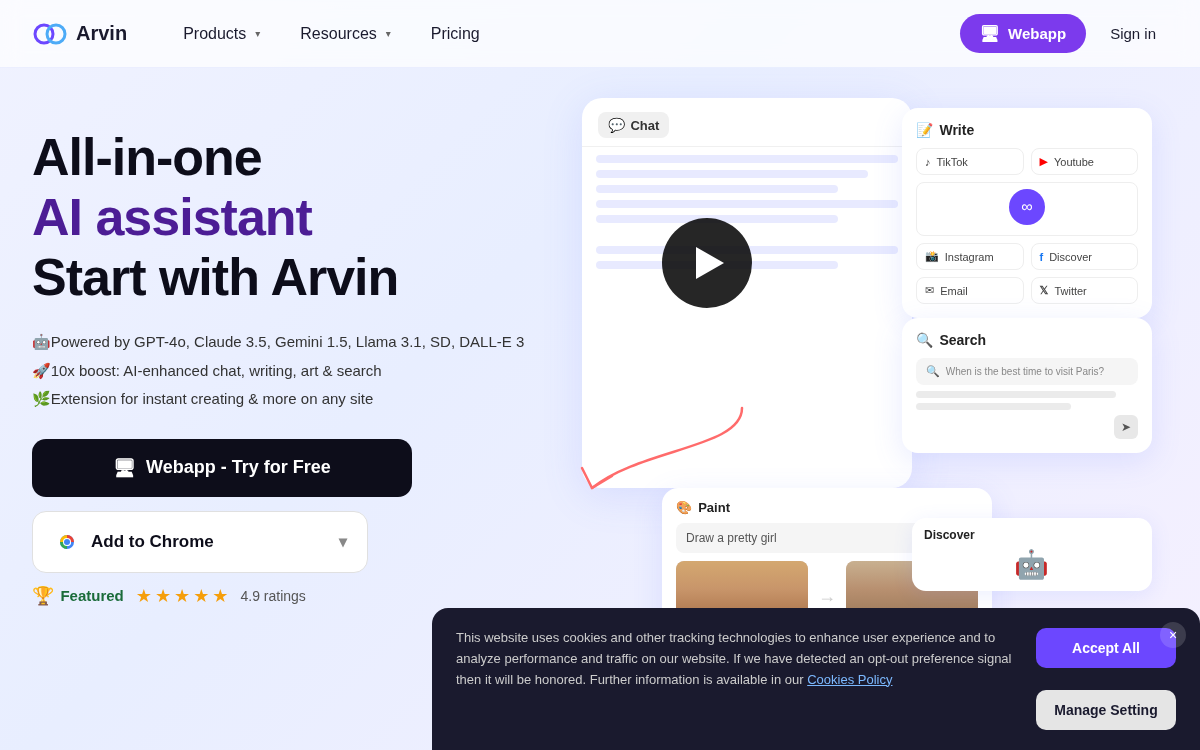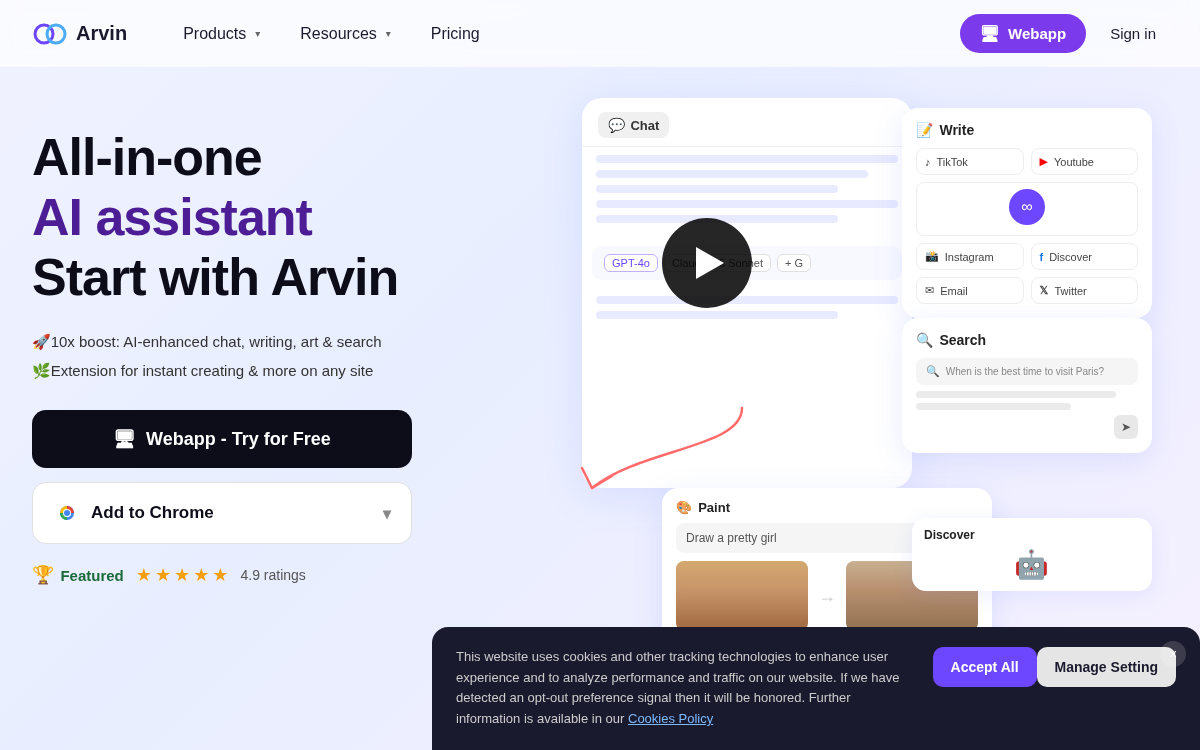--- a/index.html
+++ b/index.html
@@ -157,30 +157,30 @@
       padding: 18px 24px;
       font-size: 18px;
       font-weight: 700;
       cursor: pointer;
       margin-bottom: 14px;
     }
     .cta-chrome {
       display: flex;
       align-items: center;
       justify-content: space-between;
-      width: 380px;
+      width: 336px;
       background: white;
       border: 1.5px solid #e0e0e0;
       border-radius: 14px;
       padding: 16px 20px;
       font-size: 17px;
       font-weight: 600;
       cursor: pointer;
       color: #0d0d1a;
-      margin-bottom: 20px;
+      margin-bottom: 12px;
     }
     .chrome-left {
       display: flex;
       align-items: center;
       gap: 10px;
     }
     .chrome-icon {
       width: 28px;
       height: 28px;
     }
@@ -509,22 +509,22 @@
       line-height: 1.6;
       color: #ccc;
     }
     .cookie-link {
       color: #7cb9ff;
       text-decoration: underline;
       cursor: pointer;
     }
     .cookie-buttons {
       display: flex;
-      flex-direction: row;
-      gap: 0;
+      flex-direction: column;
+      gap: 22px;
       min-width: 140px;
     }
     .btn-accept-all {
       background: #6c47ff;
       color: white;
       border: none;
       border-radius: 10px;
       padding: 12px 18px;
       font-size: 14px;
       font-weight: 600;
@@ -595,20 +595,21 @@
 </nav>
 
 <div class="main-content">
 
   <div class="left-side">
     <div class="headline-black">All-in-one</div>
     <div class="headline-purple">AI assistant</div>
     <div class="headline-black2">Start with Arvin</div>
 
     <div class="feature-list">
+      <div class="feature-item">🤖Powered by GPT-4o, Claude 3.5, Gemini 1.5, Llama 3.1, SD, DALL-E 3</div>
       <div class="feature-item">🚀10x boost: AI-enhanced chat, writing, art &amp; search</div>
       <div class="feature-item">🌿Extension for instant creating &amp; more on any site</div>
     </div>
 
     <button class="cta-webapp">
       <span>🖥</span>
       <span>Webapp - Try for Free</span>
     </button>
 
     <button class="cta-chrome">
@@ -653,25 +654,20 @@
             <span>Chat</span>
           </div>
         </div>
         <div class="content-lines">
           <div class="line w100"></div>
           <div class="line w90"></div>
           <div class="line w80"></div>
           <div class="line w100"></div>
           <div class="line w80"></div>
         </div>
-        <div class="models-row">
-          <div class="model-chip active">GPT-4o</div>
-          <div class="model-chip">Claude 3.5 Sonnet</div>
-          <div class="model-chip">+ G</div>
-        </div>
         <div class="content-lines">
           <div class="line w100"></div>
           <div class="line w80"></div>
         </div>
       </div>
 
       <div class="play-overlay">
         <div class="play-triangle"></div>
       </div>
 

